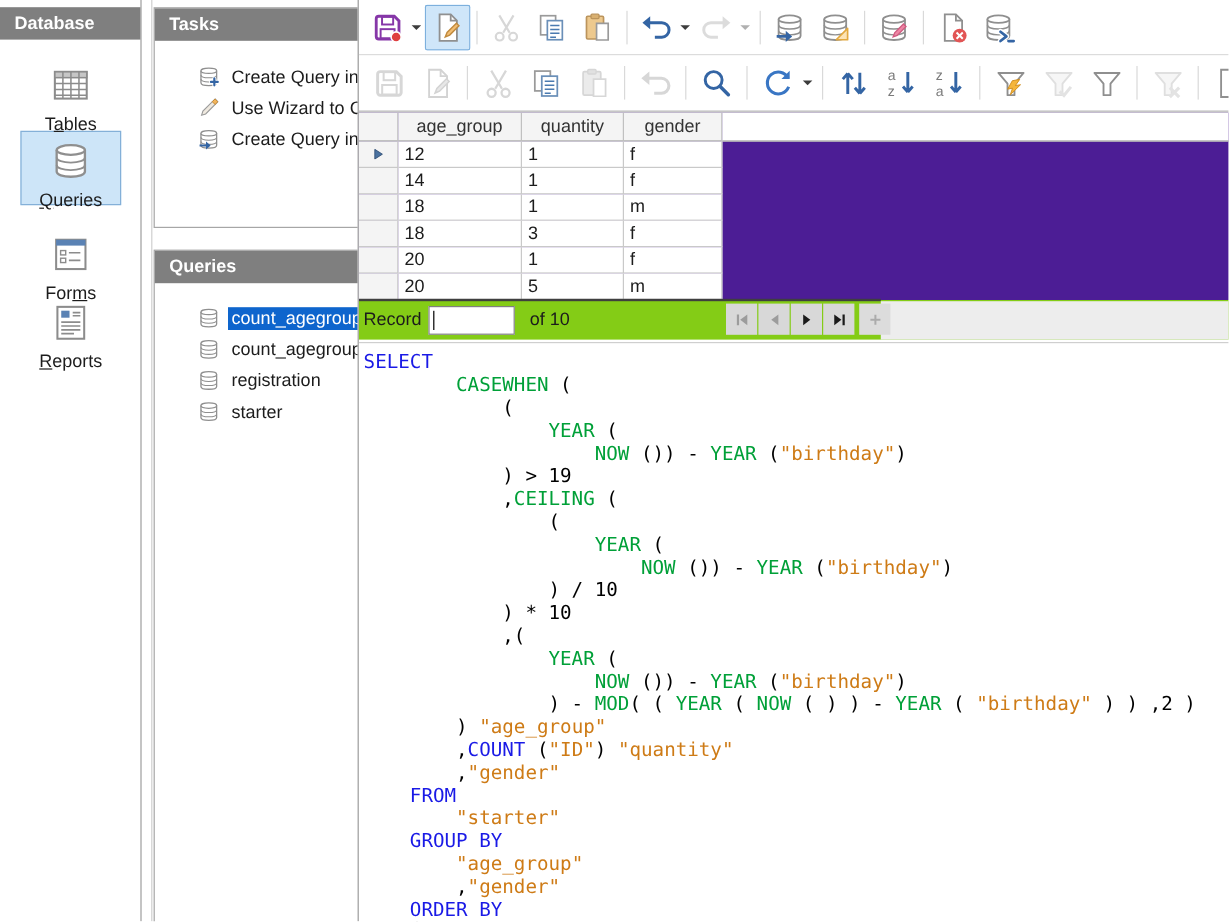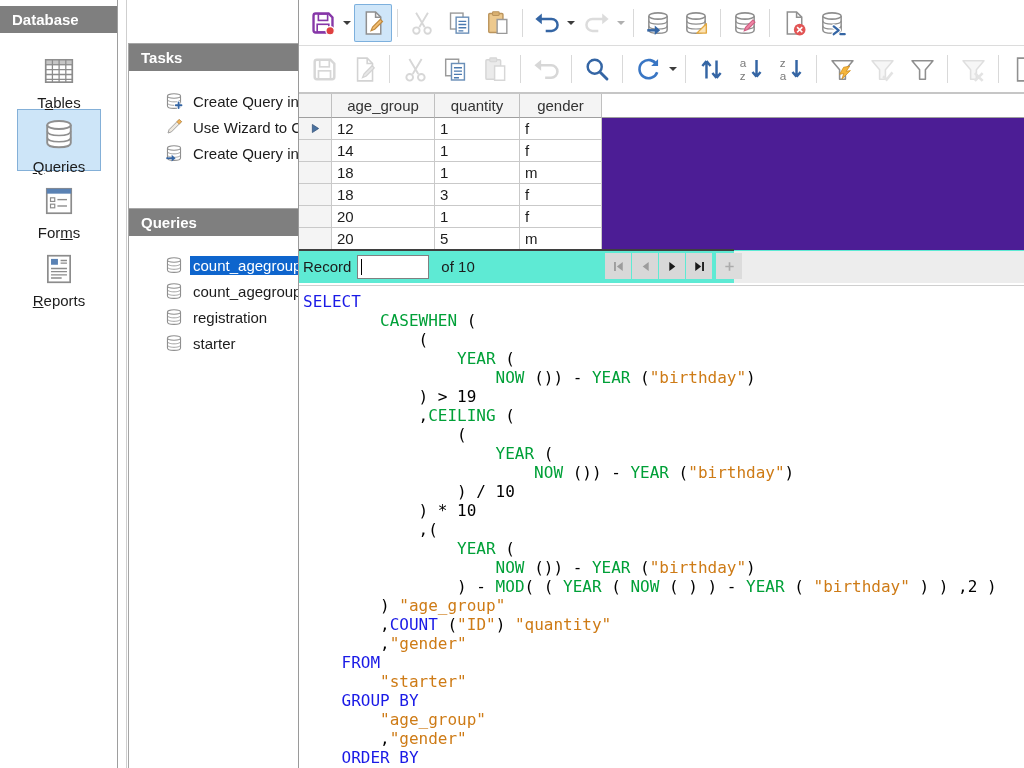--- a/index.html
+++ b/index.html
@@ -21,21 +21,21 @@
   .side-item.selected .selbox{position:absolute;left:17px;top:-7px;width:84px;height:62px;
     background:var(--sidebar-selected-bg);border:1px solid var(--sidebar-selected-border);z-index:0;}
   .side-item .inner{position:relative;z-index:1;}
 
   
   .splitter{position:absolute;left:121px;top:0;width:6px;height:768px;background:#fff;border-right:1px solid #cfcfcf;}
 
   
   .center{position:absolute;left:128px;top:0;width:220px;height:768px;}
   .panel{position:absolute;left:0;width:100%;background:#fff;border:1px solid #a6a6a6;}
-  .tasks-panel{top:6px;height:184px;margin-top:37px;}
+  .tasks-panel{top:6px;height:184px;}
   .queries-panel{top:208px;bottom:-2px;}
   .list-item{display:flex;align-items:center;height:24px;margin:2px 0 2px 34px;white-space:nowrap;}
   .list-item .licon{display:inline-flex;width:22px;justify-content:center;margin-right:5px;flex:none;}
   .list-item .llabel{font-size:15px;color:#1c1c1c;padding:1px 3px;}
   .list-item.selected .llabel{background:var(--selection-blue);color:#fff;flex:1;}
   .tasks-body{padding-top:16px;}
   .queries-body{padding-top:15px;}
 
   
   .query-window{position:absolute;left:298px;top:0;width:726px;height:768px;background:#fff;
@@ -57,21 +57,21 @@
   .grid-area{position:relative;height:156px;background:#4c1d95;}
   .grow{display:flex;}
   .gcell{border-right:1px solid #c9c9c9;border-bottom:1px solid #c9c9c9;
     height:22px;line-height:21px;padding-left:5px;overflow:hidden;background:#fff;flex:none;}
   .ghead .gcell{height:24px;line-height:23px;background:#f4f4f4;border-right:1px solid #c0c0c0;
     border-bottom:1px solid #9f9f9f;text-align:center;padding-left:0;color:#333;}
   .ghead .gfill{background:#fff;border-right:none;flex:1;}
   .rowhead{background:#f4f4f4 !important;display:flex;align-items:center;justify-content:center;padding-left:0;}
 
   
-  .record-bar{position:relative;height:33px;background:#5eead4;display:flex;align-items:center;padding-left:4px;}
+  .record-bar{position:relative;height:33px;background:#84cc16;display:flex;align-items:center;padding-left:4px;}
   .grid-end-line{position:absolute;left:0;top:-1px;width:435px;border-top:2px solid #3f3f3f;}
   .hscroll{position:absolute;left:435px;right:0;top:1px;bottom:0;background:#ededed;}
   .rec-label{margin-right:6px;}
   .rec-input{width:72px;height:24px;background:#fff;border:1px solid #808080;display:flex;align-items:center;}
   .rec-input .caret{width:1px;height:16px;background:#000;margin-left:3px;}
   .rec-of{margin-left:12px;}
   .nav-group{position:absolute;left:306px;top:3px;display:flex;z-index:2;}
   .nav-btn{width:26px;height:26px;background:#d8d8d8;display:inline-flex;align-items:center;
     justify-content:center;margin-right:1px;}
   .nav-btn.newrec{margin-left:3px;background:#dcdcdc;}
@@ -110,21 +110,21 @@
           <span class="selbox"></span>
           <div class="inner">
             <span class="side-icon"><svg viewBox="0 0 26 26" width="36" height="36">
                 <path d="M4.5 6.5v13c0 1.9 3.8 3.1 8.5 3.1s8.5-1.2 8.5-3.1v-13" fill="#fff" stroke="#8f8f8f" stroke-width="1.4"></path>
                 <path d="M4.5 11c0 1.9 3.8 3.1 8.5 3.1s8.5-1.2 8.5-3.1M4.5 15.5c0 1.9 3.8 3.1 8.5 3.1s8.5-1.2 8.5-3.1" fill="none" stroke="#8f8f8f" stroke-width="1.1"></path>
                 <ellipse cx="13" cy="6.5" rx="8.5" ry="2.9" fill="#fff" stroke="#8f8f8f" stroke-width="1.4"></ellipse>
               </svg></span>
             <div class="side-label"><span></span><span class="u">Q</span><span>ueries</span></div>
           </div>
         </div>
-        <div class="side-item" style="top: 184px;">
+        <div class="side-item" style="top: 195px;">
           <div class="inner">
             <span class="side-icon"><svg viewBox="0 0 32 32" width="34" height="34">
                 <rect x="4.5" y="4.5" width="23" height="23" fill="#fff" stroke="#8c8c8c" stroke-width="1.6"></rect>
                 <rect x="4.5" y="4.5" width="23" height="4.6" fill="#5a82b4"></rect>
                 <rect x="8" y="13" width="4" height="3.4" fill="#fff" stroke="#8c8c8c" stroke-width="1.1"></rect>
                 <path d="M14.5 14.7h9" stroke="#8c8c8c" stroke-width="1.3"></path>
                 <rect x="8" y="19" width="4" height="3.4" fill="#fff" stroke="#8c8c8c" stroke-width="1.1"></rect>
                 <path d="M14.5 20.7h9" stroke="#8c8c8c" stroke-width="1.3"></path>
               </svg></span>
             <div class="side-label"><span>For</span><span class="u">m</span><span>s</span></div>

